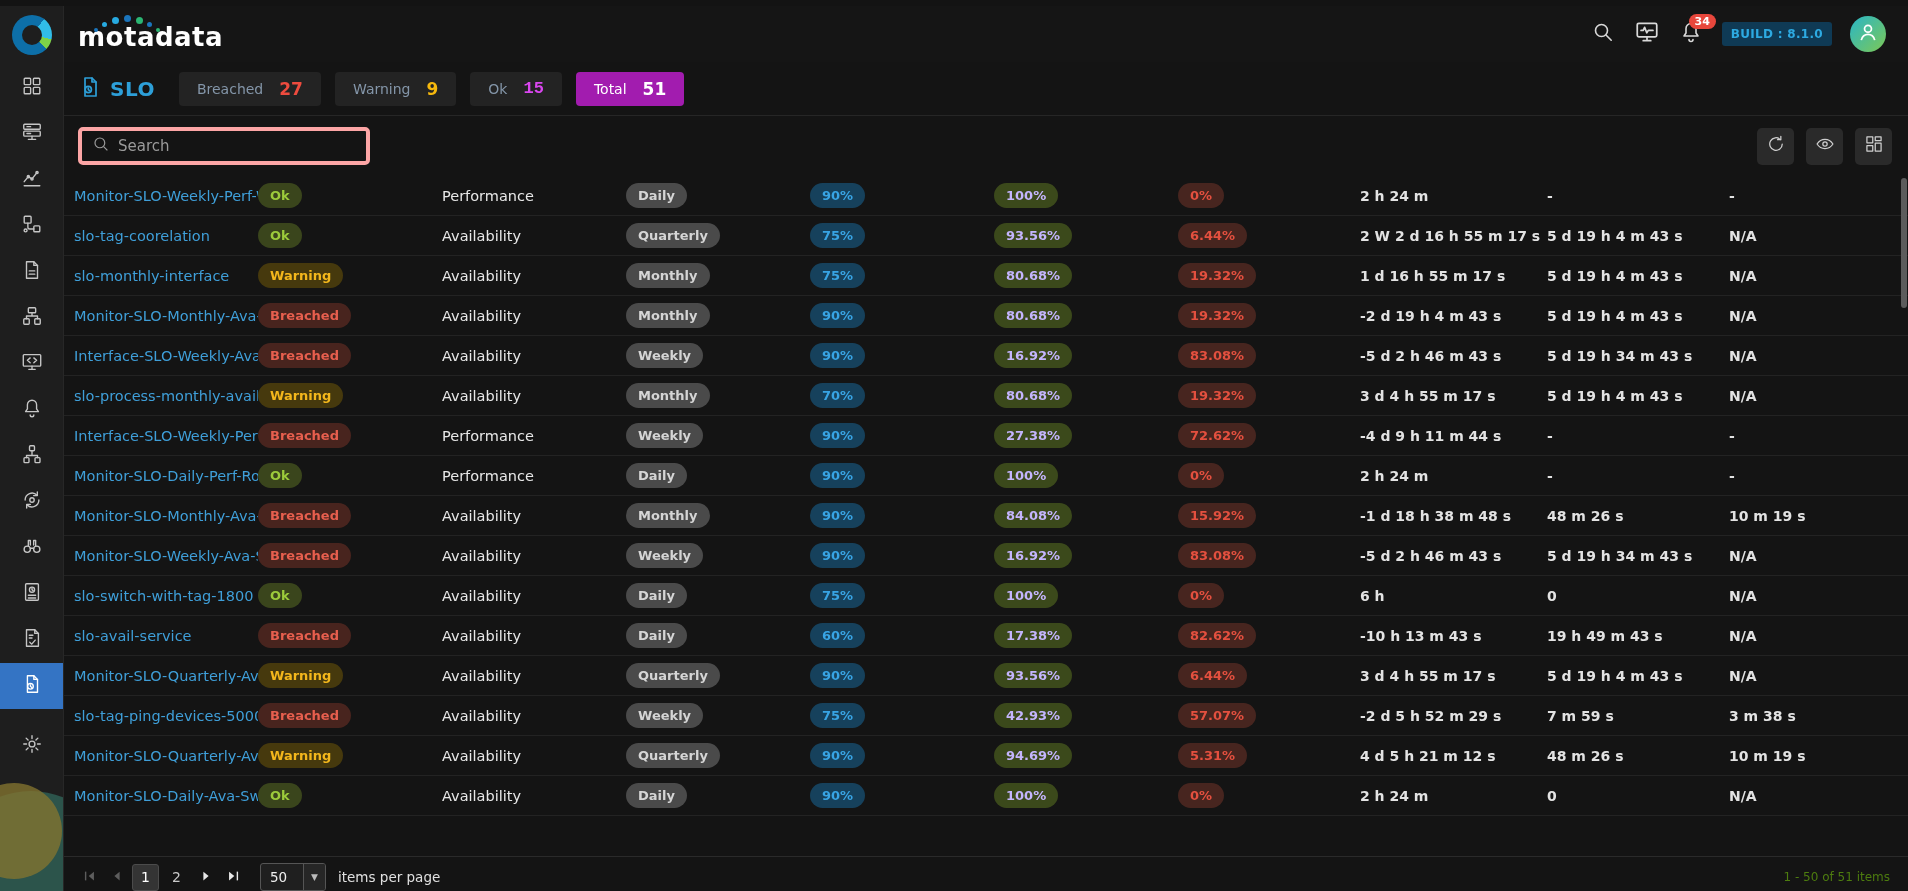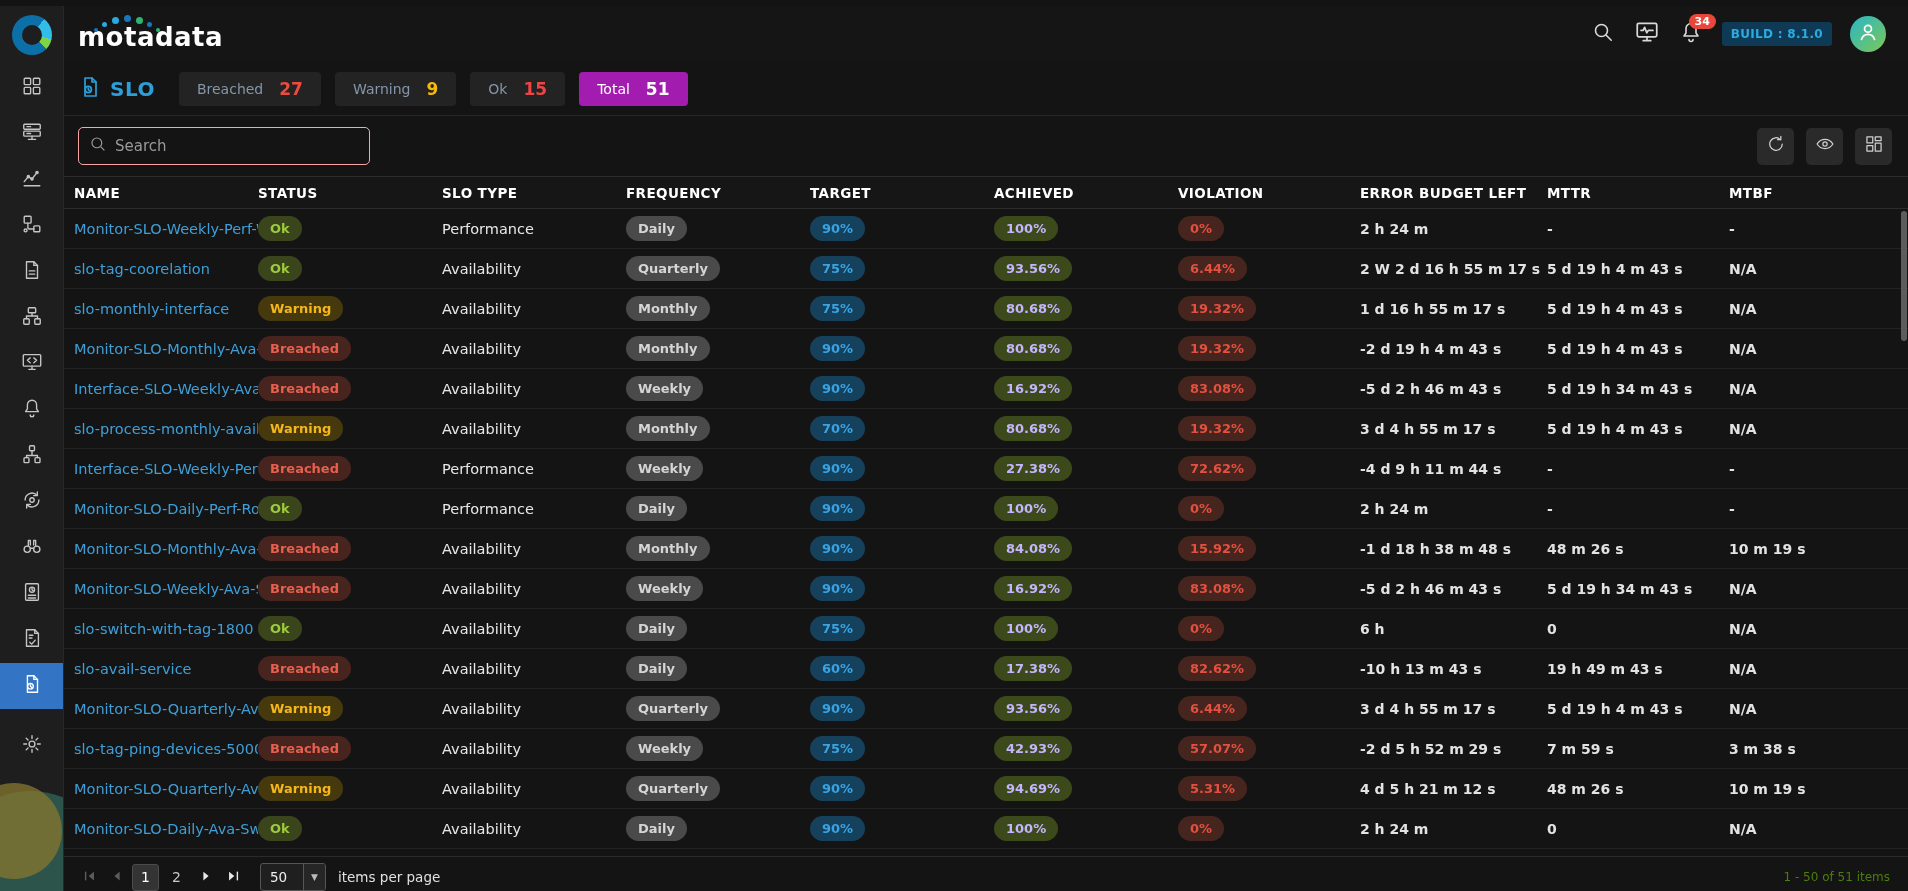--- a/index.html
+++ b/index.html
@@ -50,21 +50,21 @@
   .slo-title-text { color:#2d9fd8; font-size:20px; font-weight:700; letter-spacing:0.5px; }
   .chip { height:34px; display:flex; align-items:center; gap:16px; background:#232323; border-radius:4px; padding:0 18px; cursor:pointer; }
   .chip-label { color:#8496a9; font-size:14px; }
   .chip-count { font-size:17px; font-weight:700; }
   .chip.active { background:#a21caf; }
   .chip.active .chip-label { color:#ffffff; }
   .chip.active .chip-count { color:#ffffff; }
 
   
   .toolbar { height:60px; display:flex; align-items:center; padding:0 16px 0 14px; }
-  .search-box { width:292px; height:38px; border:1px solid #fca5a5; border-radius:5px; display:flex; align-items:center; padding:0 10px; gap:8px; }
+  .search-box { width:292px; height:38px; border:4px solid #fca5a5; border-radius:5px; display:flex; align-items:center; padding:0 10px; gap:8px; }
   .search-box svg { stroke:#9a9a9a; fill:none; stroke-width:1.6; flex:0 0 auto; }
   .search-box input { background:transparent; border:none; outline:none; color:#dddddd; font-size:15px; width:100%; font-family:"DejaVu Sans", sans-serif; }
   .search-box input::placeholder { color:#9a9a9a; }
   .toolbar-right { margin-left:auto; display:flex; gap:12px; }
   .tool-btn { width:37px; height:37px; background:#2a2a2a; border-radius:5px; display:flex; align-items:center; justify-content:center; cursor:pointer; }
   .tool-btn svg { stroke:#cfcfcf; fill:none; stroke-width:1.5; stroke-linecap:round; stroke-linejoin:round; }
 
   
   .tgrid { display:grid; grid-template-columns:184px 184px 184px 184px 184px 184px 182px 187px 182px minmax(0,1fr); align-items:center; padding-left:10px; }
   .thead { height:33px; border-top:1px solid #2c2c2c; border-bottom:1px solid #2c2c2c; background:#161616; }
@@ -289,21 +289,21 @@
     <span class="chip-count" style="color: rgb(238, 75, 62);">27</span>
   </div>
 
   <div class="chip">
     <span class="chip-label">Warning</span>
     <span class="chip-count" style="color: rgb(245, 184, 13);">9</span>
   </div>
 
   <div class="chip">
     <span class="chip-label">Ok</span>
-    <span class="chip-count" style="color: #ef4444;">15</span>
+    <span class="chip-count" style="color: #d946ef; font-family: Liberation Mono, monospace;">15</span>
   </div>
 
   <div class="chip active">
     <span class="chip-label">Total</span>
     <span class="chip-count" style="color: rgb(255, 255, 255);">51</span>
   </div>
 </div>
     </div>
 
     <div class="toolbar">
@@ -331,32 +331,20 @@
             <span><svg width="20" height="20" viewBox="0 0 24 24">
                 <rect x="3.5" y="3.5" width="7" height="7"></rect>
                 <rect x="13.5" y="3.5" width="7" height="4.5"></rect>
                 <rect x="13.5" y="11" width="7" height="9.5"></rect>
                 <rect x="3.5" y="14" width="7" height="6.5"></rect>
               </svg></span>
           </div>
       </div>
     </div>
 
-    <div class="thead tgrid" id="thead">
-        <div class="th">NAME</div>
-        <div class="th">STATUS</div>
-        <div class="th">SLO TYPE</div>
-        <div class="th">FREQUENCY</div>
-        <div class="th">TARGET</div>
-        <div class="th">ACHIEVED</div>
-        <div class="th">VIOLATION</div>
-        <div class="th">ERROR BUDGET LEFT</div>
-        <div class="th">MTTR</div>
-        <div class="th">MTBF</div>
-      </div>
 
     <div class="tbody" id="tbody">
       <div class="scroll-thumb"></div>
 
   <div class="trow tgrid">
     <div class="td"><a class="name-link">Monitor-SLO-Weekly-Perf-W…</a></div>
     <div class="td"><span class="pill st st-ok">Ok</span></div>
     <div class="td td-text">Performance</div>
     <div class="td"><span class="pill freq">Daily</span></div>
     <div class="td"><span class="pill tgt">90%</span></div>

